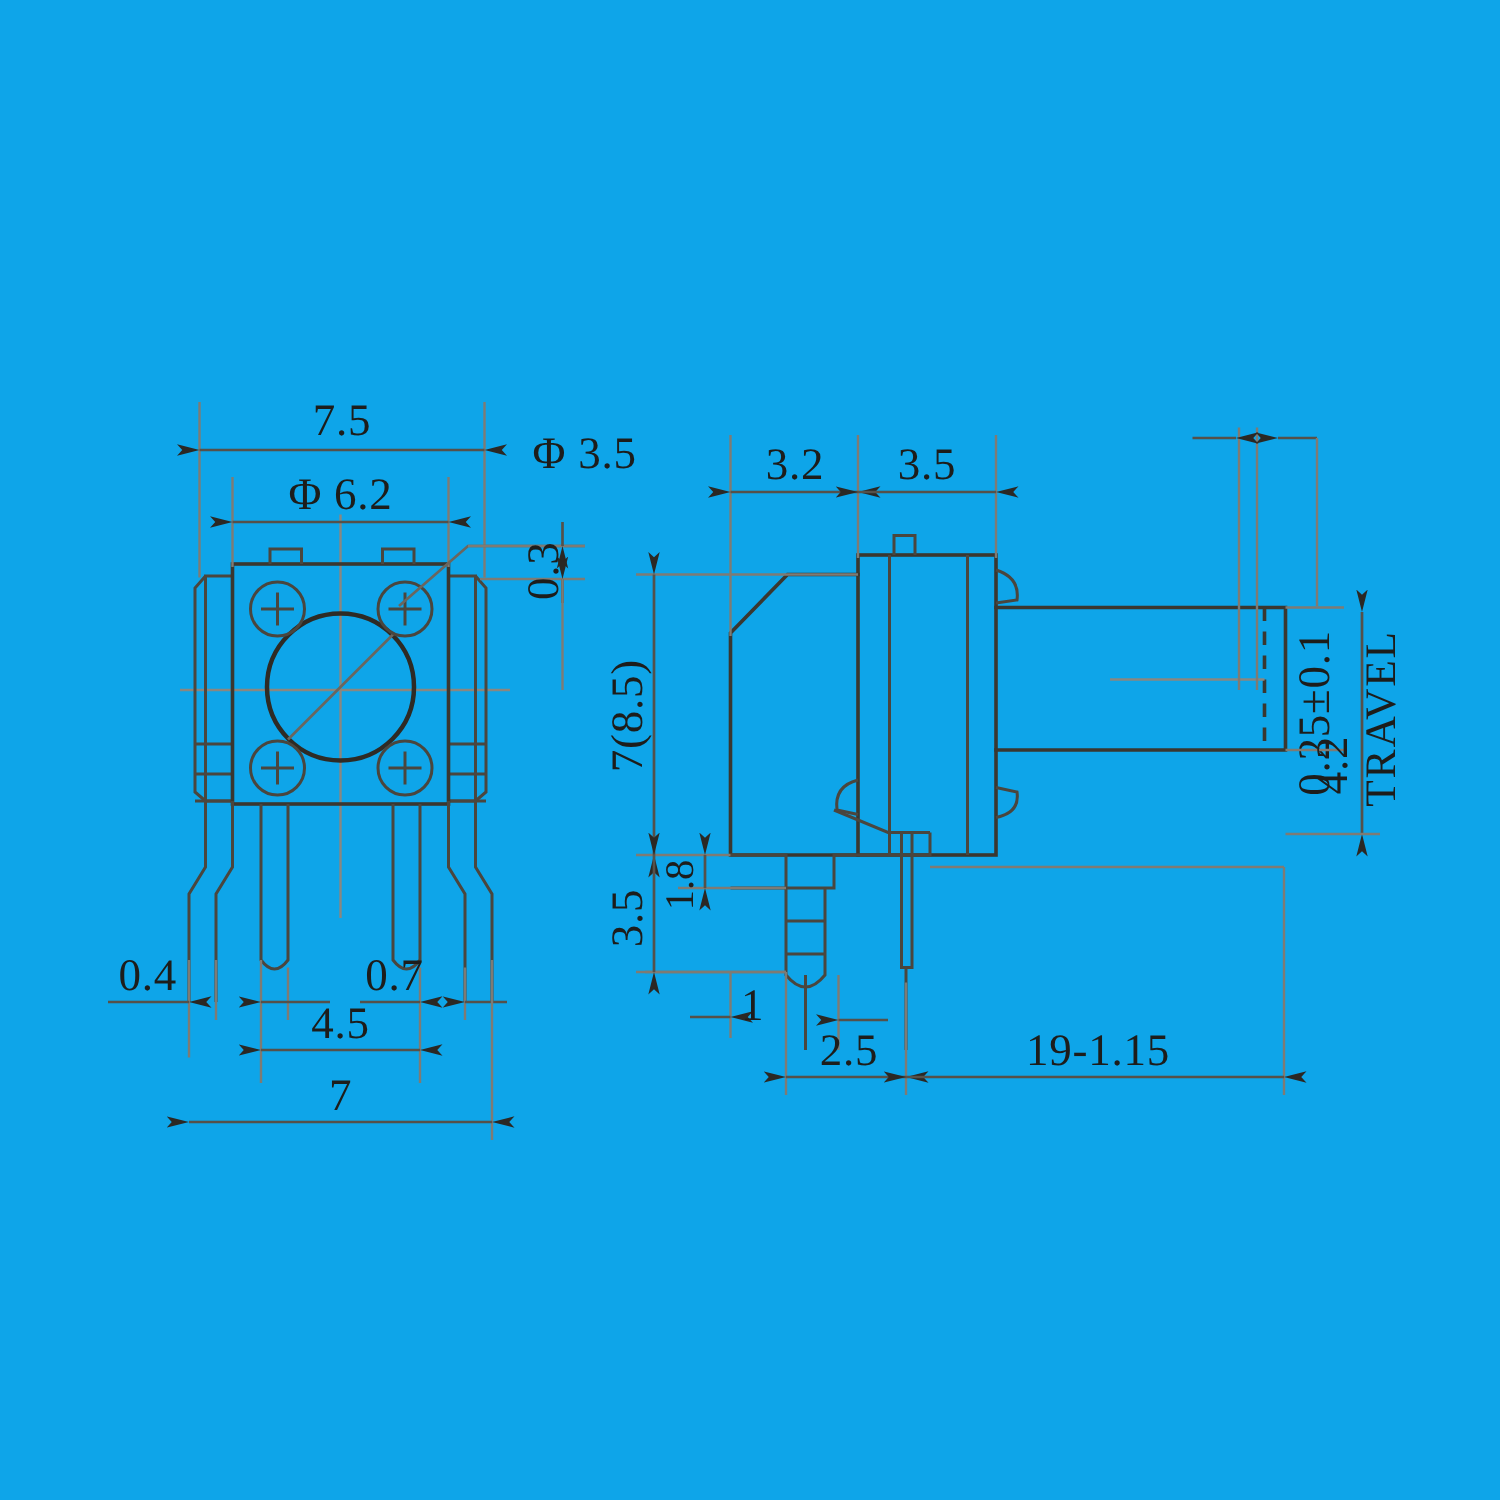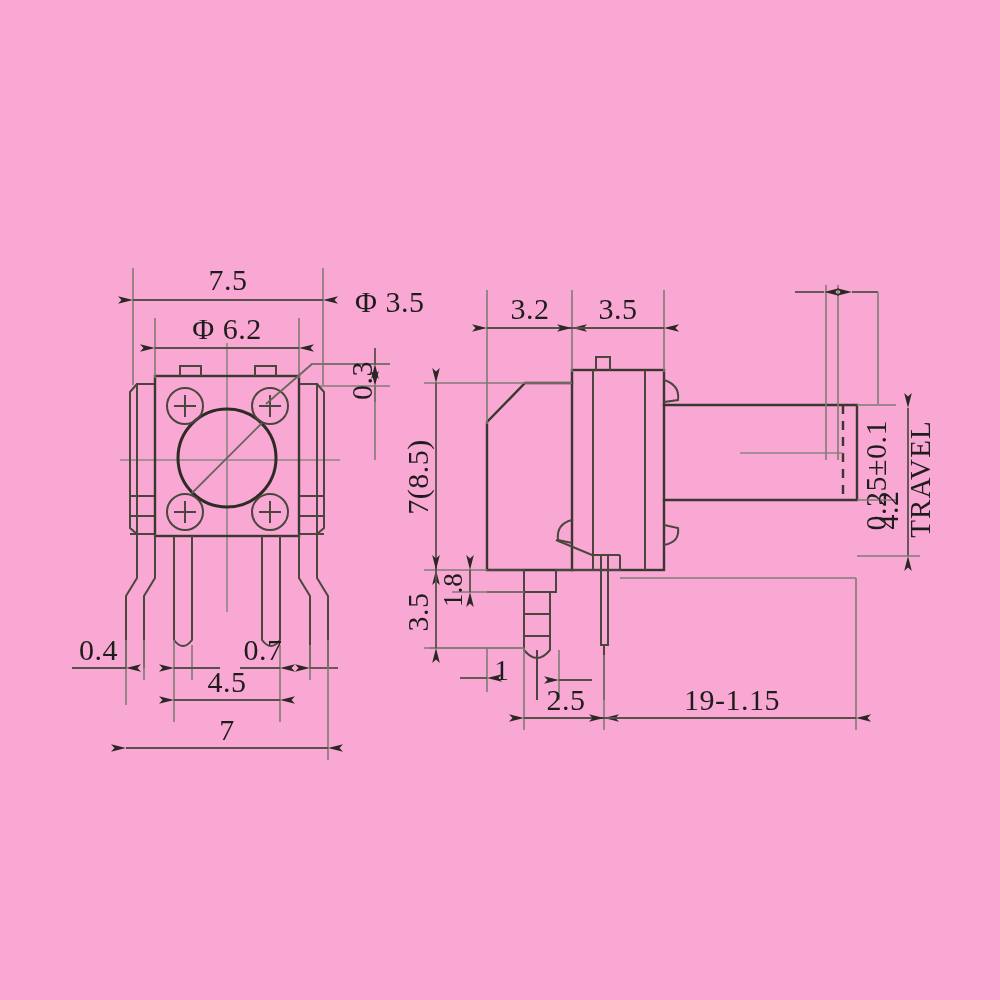--- a/index.html
+++ b/index.html
@@ -10,21 +10,21 @@
   body {
     width: 1000px;
     height: 1000px;
     font-family: "Liberation Serif", serif;
     overflow: hidden;
   }
   #sheet {
     position: relative;
     width: 1000px;
     height: 1000px;
-    background: #f9a8d4;
+    background: #0ea5e9;
   }
   #drawing {
     position: absolute;
     left: 0;
     top: 0;
   }
   .dim-text {
     font-family: "Liberation Serif", serif;
     font-size: 30px;
     fill: #1d1d1b;

